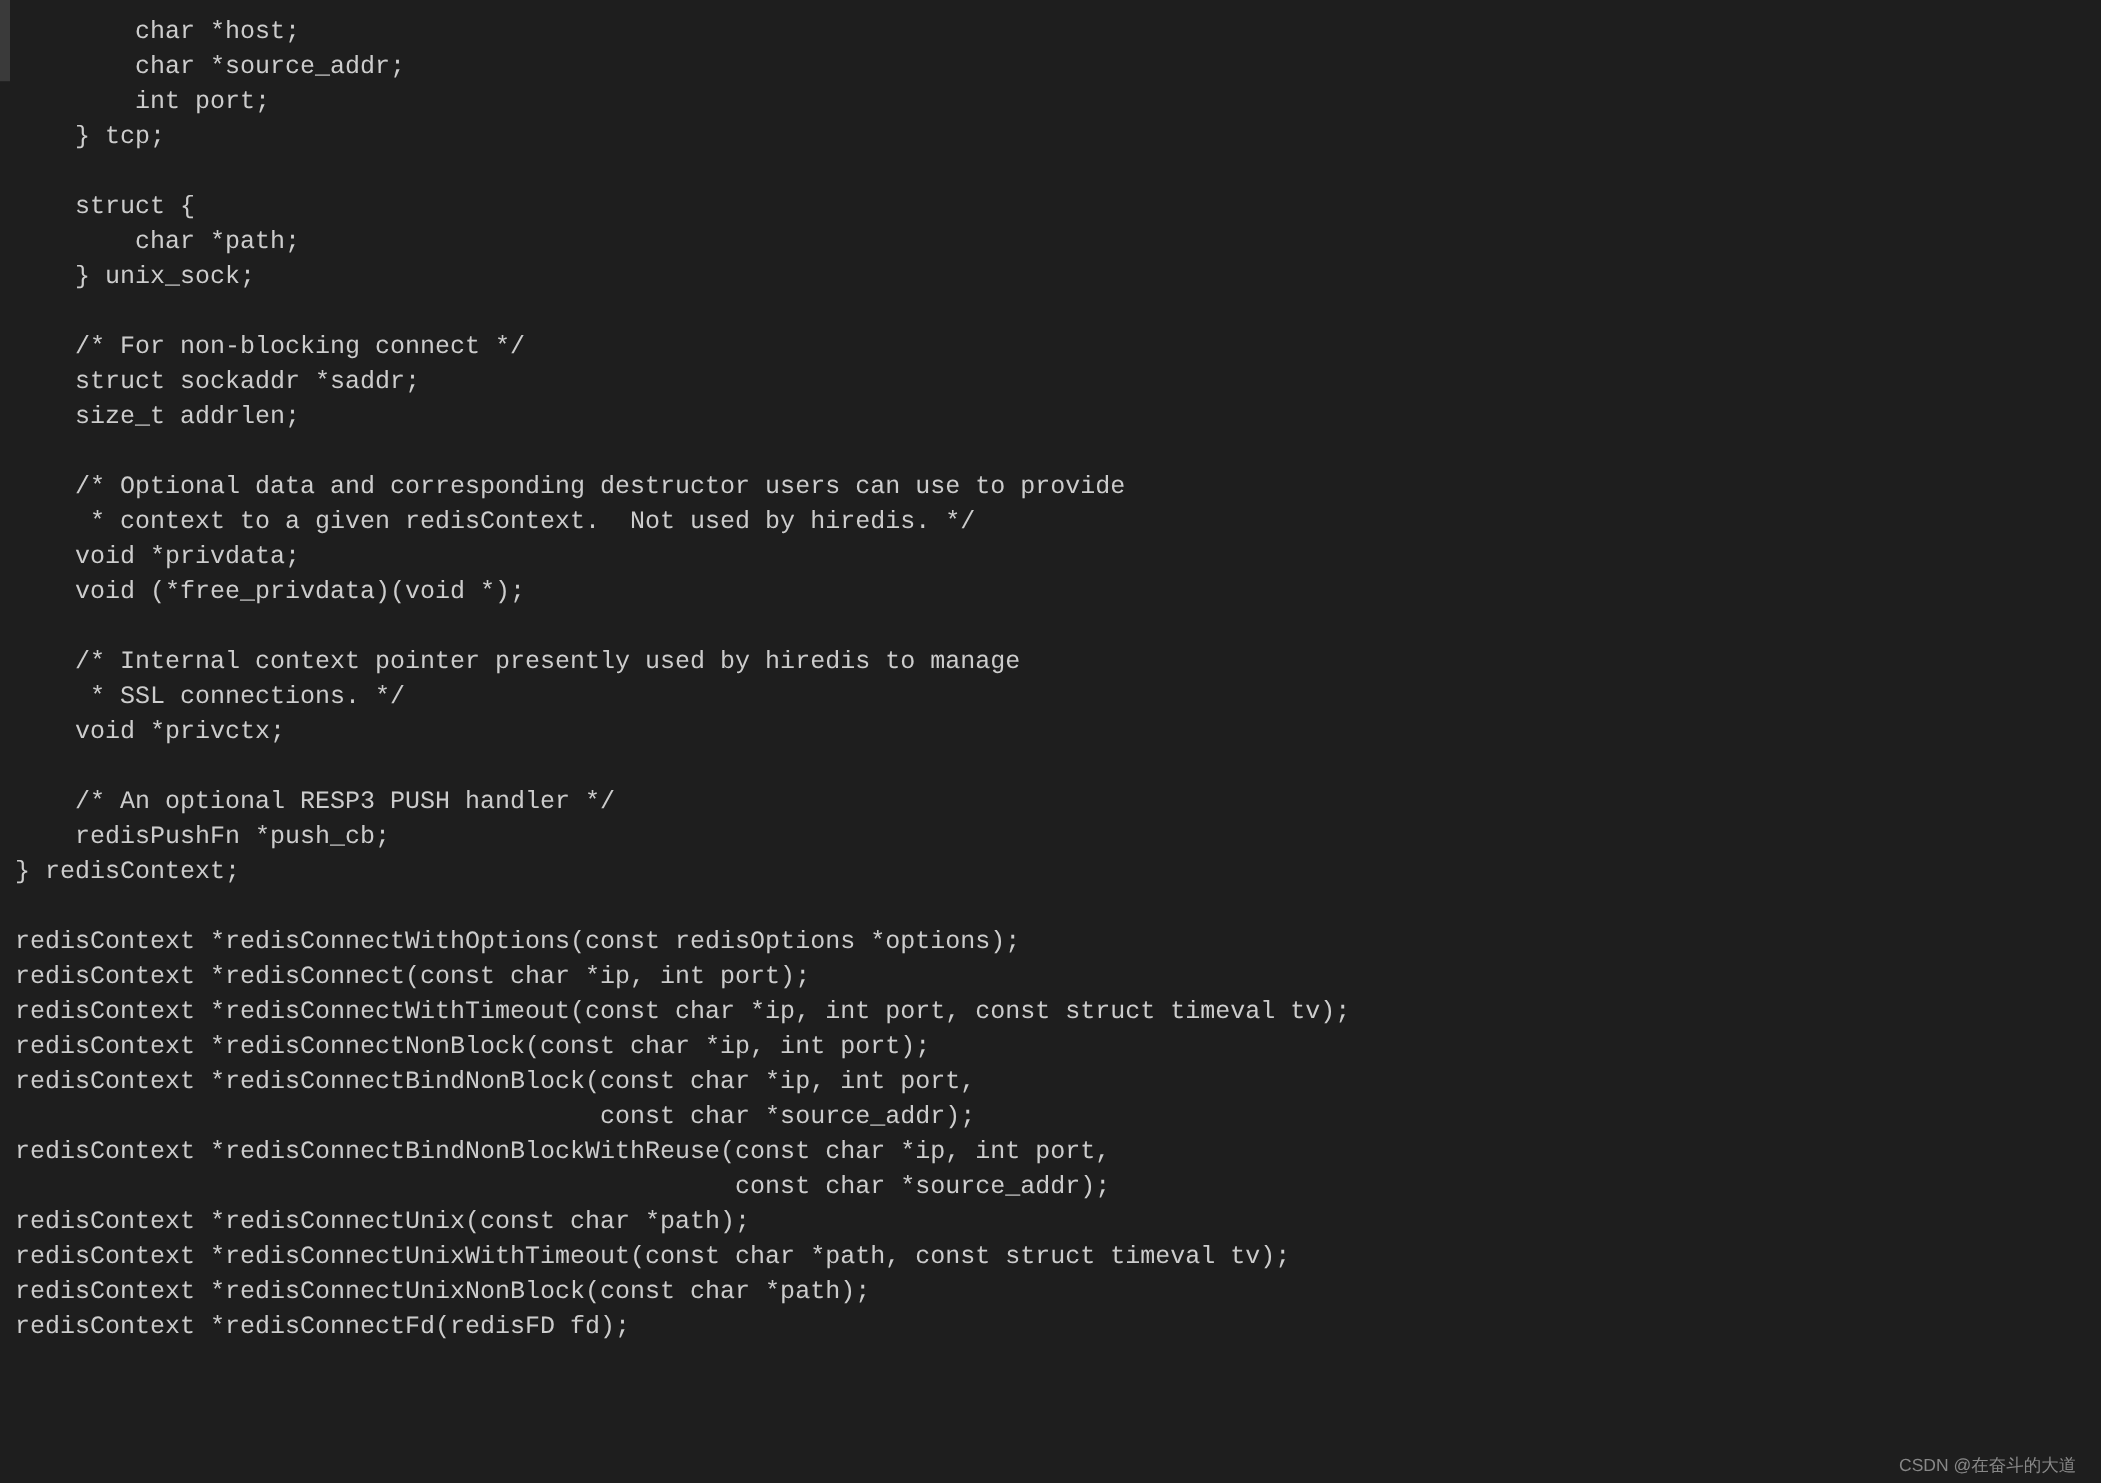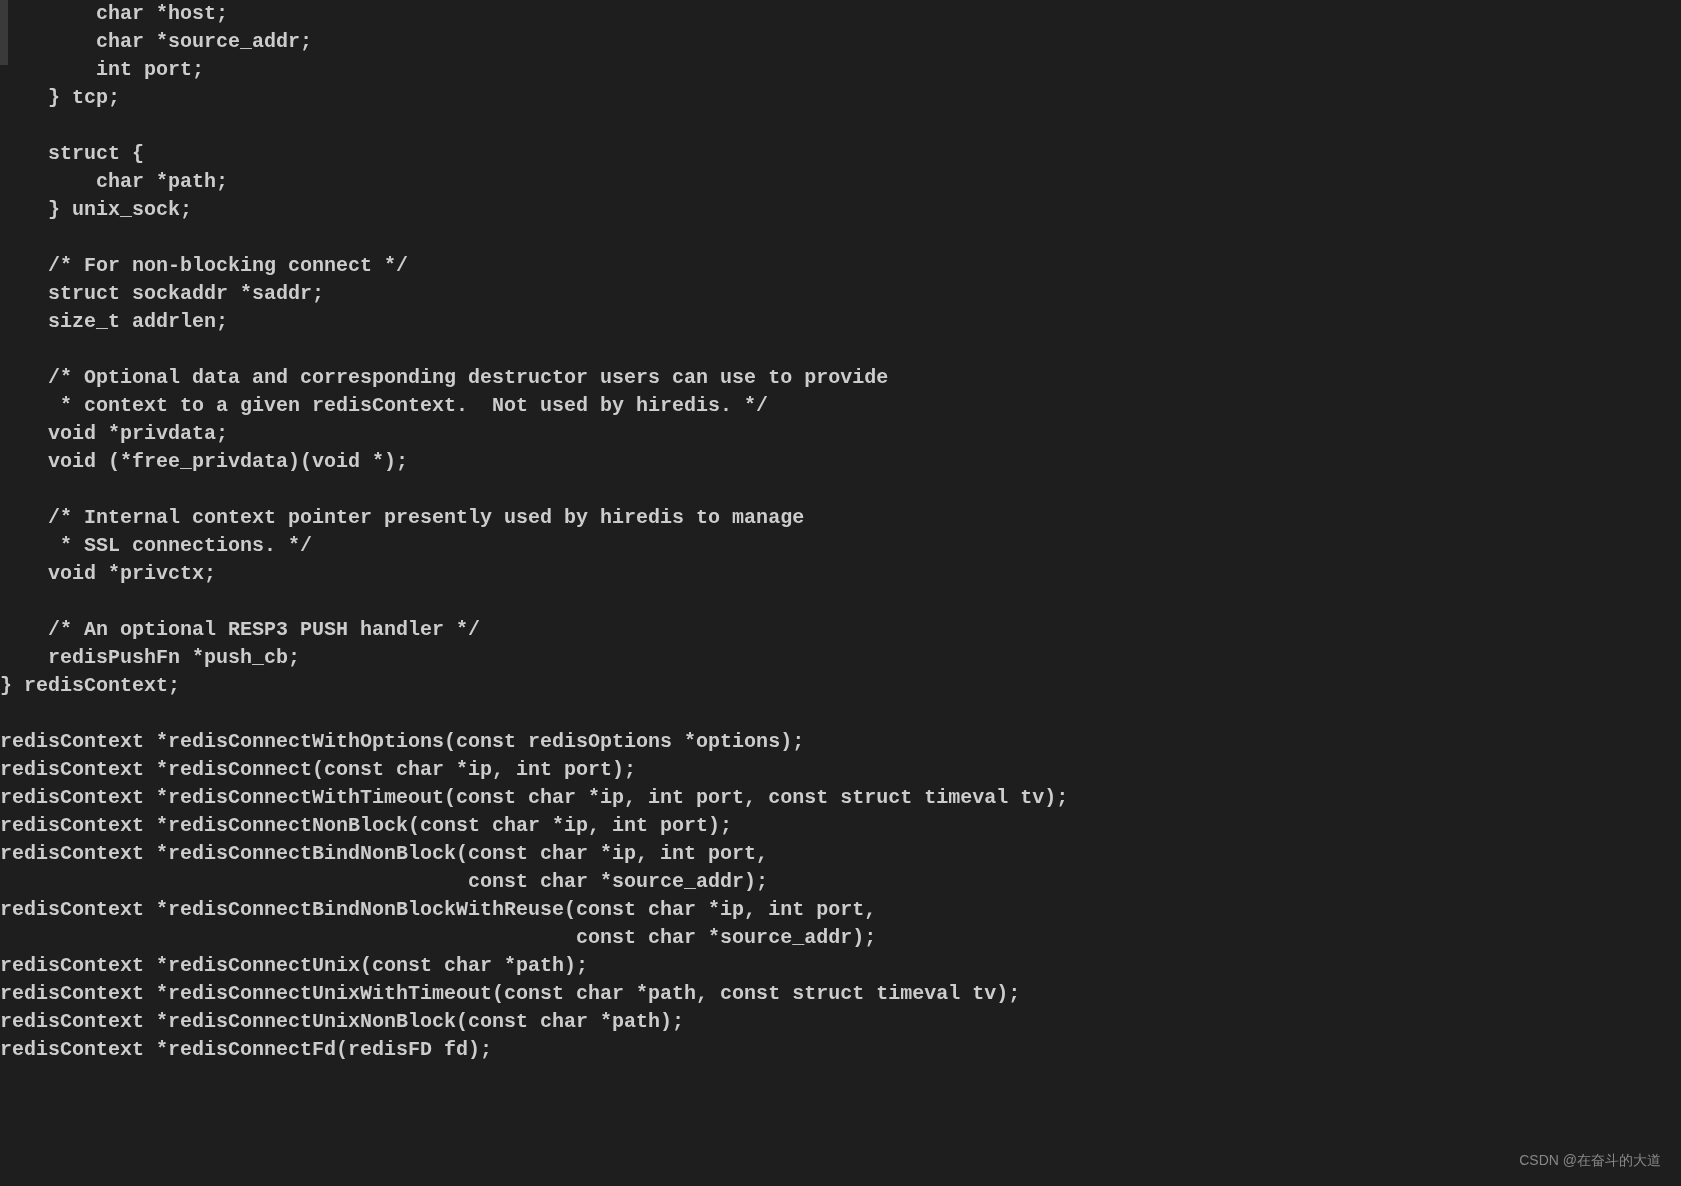--- a/index.html
+++ b/index.html
@@ -14,29 +14,28 @@
       font-size: 20px;
       line-height: 1.4;
       padding: 0;
       overflow-x: auto;
       position: relative;
       min-height: 1186px;
       width: 1681px;
     }
     .code-container {
       white-space: pre;
-      padding: 0;
-      font-weight: bold;
+      padding: 12px;
     }
     .line {
       color: #cccccc;
     }
     .watermark {
       position: absolute;
-      bottom: 15px;
+      bottom: 3px;
       right: 20px;
       color: #888888;
       font-size: 14px;
       font-family: sans-serif;
     }
     .left-bar {
       position: absolute;
       left: 0;
       top: 0;
       width: 8px;

